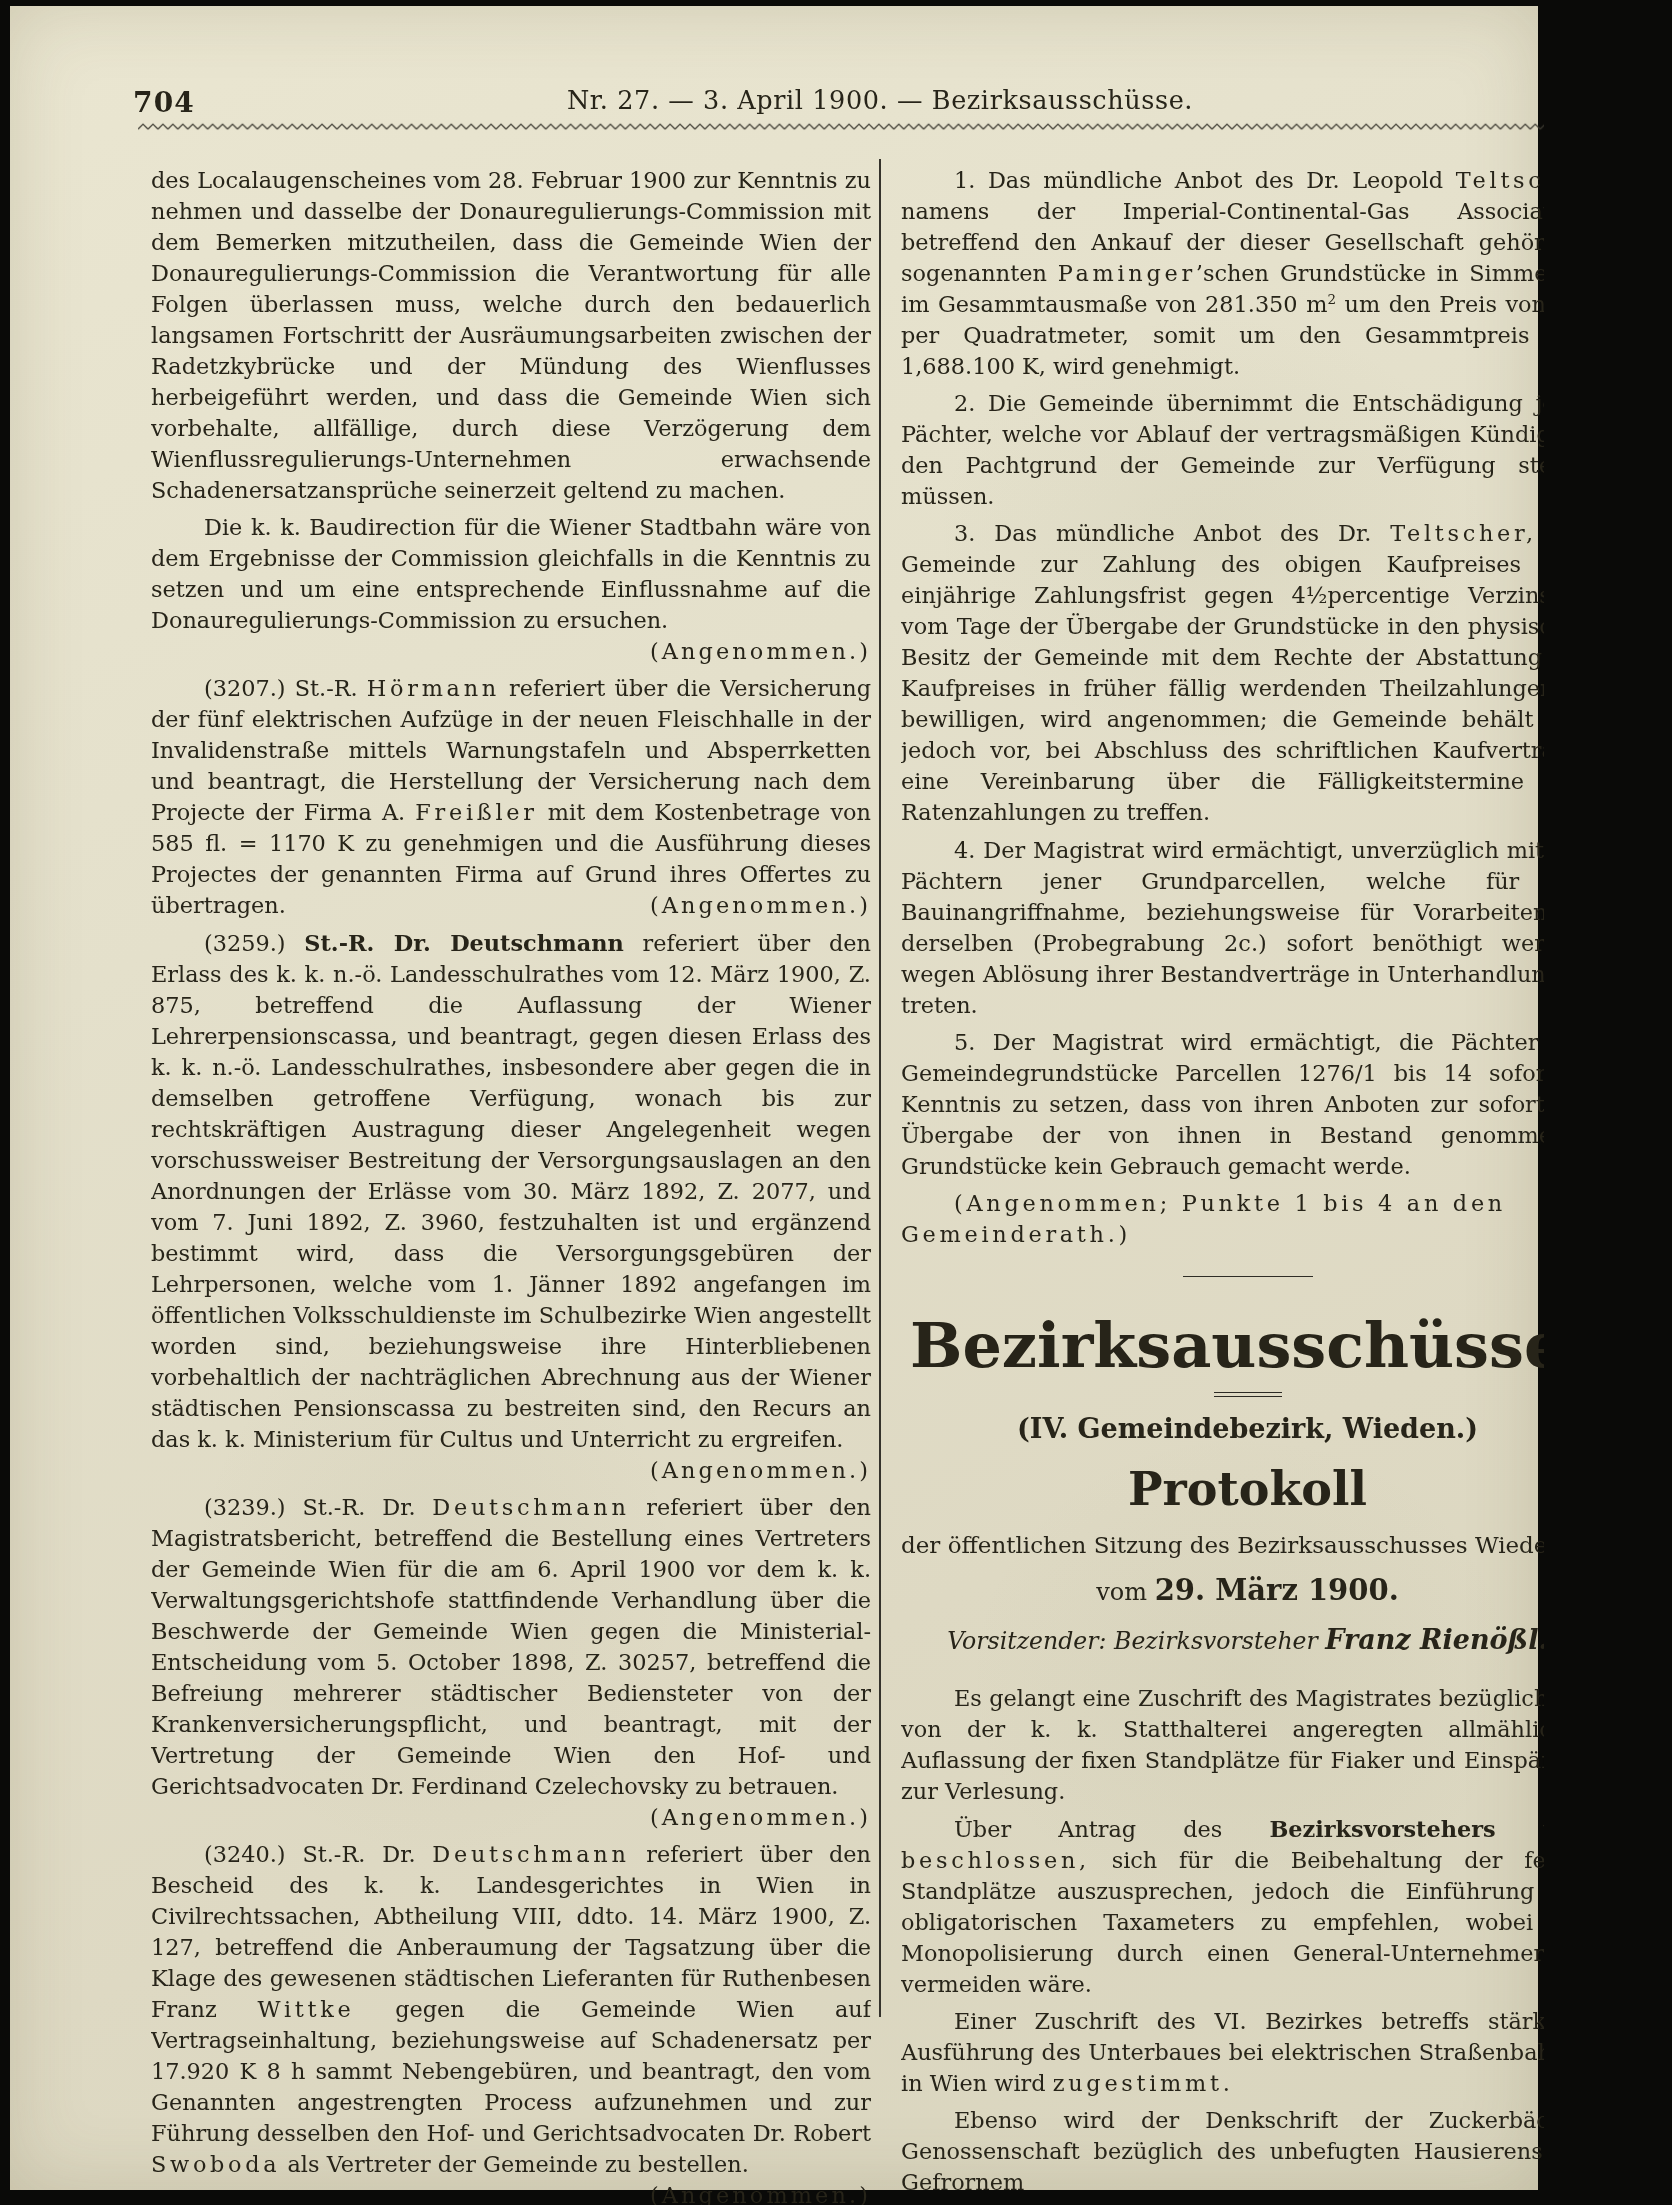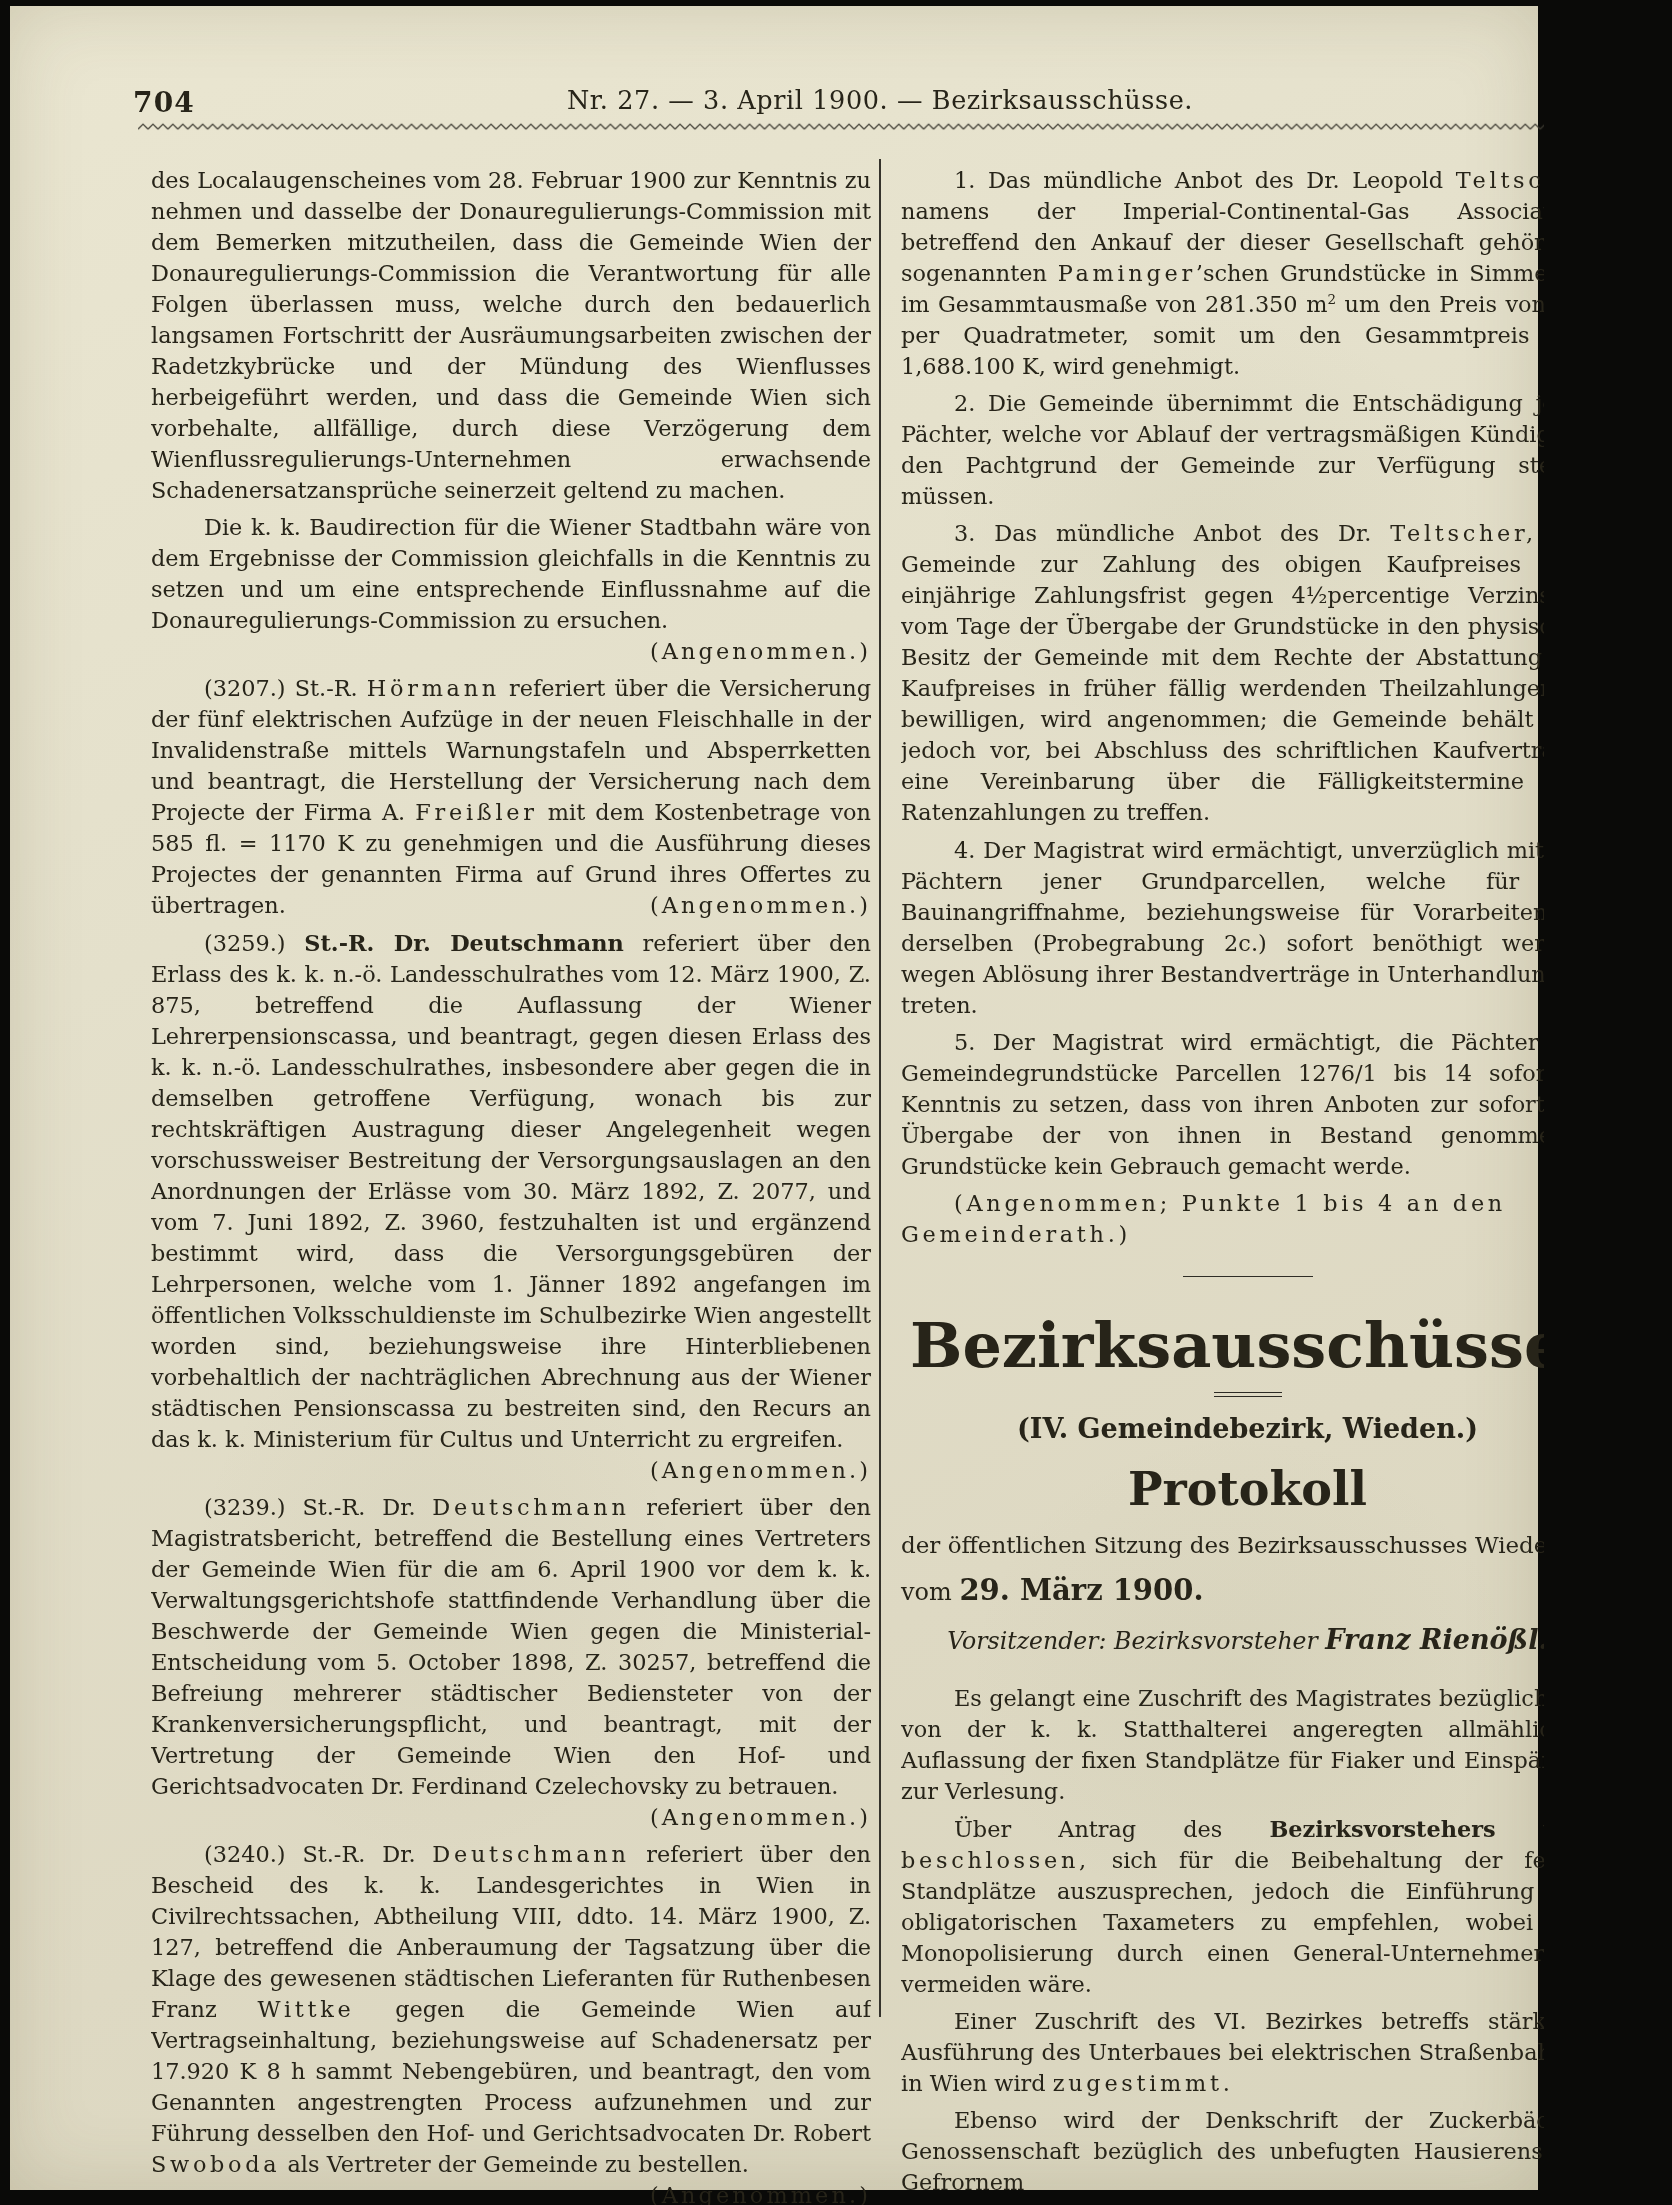--- a/index.html
+++ b/index.html
@@ -32,21 +32,21 @@
   .b{font-weight:bold;}
   .annahme{float:right;letter-spacing:3.1px;}
   .spline{letter-spacing:3.7px;text-align:left;}
 
   .hrule{width:130px;border-top:1.9px solid #2f2d26;margin:26px auto 35px auto;height:0;}
   .sect-title{font-size:62px;line-height:68px;font-weight:bold;text-align:center;margin:0 0 12.4px 0;text-indent:0;}
   .hrule2{width:68px;border-top:1.9px solid #2c2a24;border-bottom:0.6px solid #2c2a24;height:2.5px;margin:0 auto 15px auto;}
   .sect-sub{font-size:27px;font-weight:bold;text-align:center;margin:0 0 18.6px 0;line-height:34px;}
   .proto{font-size:46px;font-weight:bold;text-align:center;margin:6.2px 0 16px 0;line-height:50px;}
   .proto-sub{font-size:23px;text-align:left;margin:0 0 15px 0;line-height:30px;}
-  .vom{font-size:24px;text-align:left;margin:0 0 16px 0;}
+  .vom{font-size:24px;text-align:center;margin:0 0 16px 0;}
   .vom .b{font-size:29px;}
   .vorsitz{font-size:23.6px;text-align:center;margin:0 0 26px 0;font-style:italic;}
   .vorsitz .b{font-size:27px;}
   sup{font-size:60%;vertical-align:super;line-height:0;}
 </style>
 </head>
 <body>
 
 <div class="stage">
   <div class="paper"></div>

